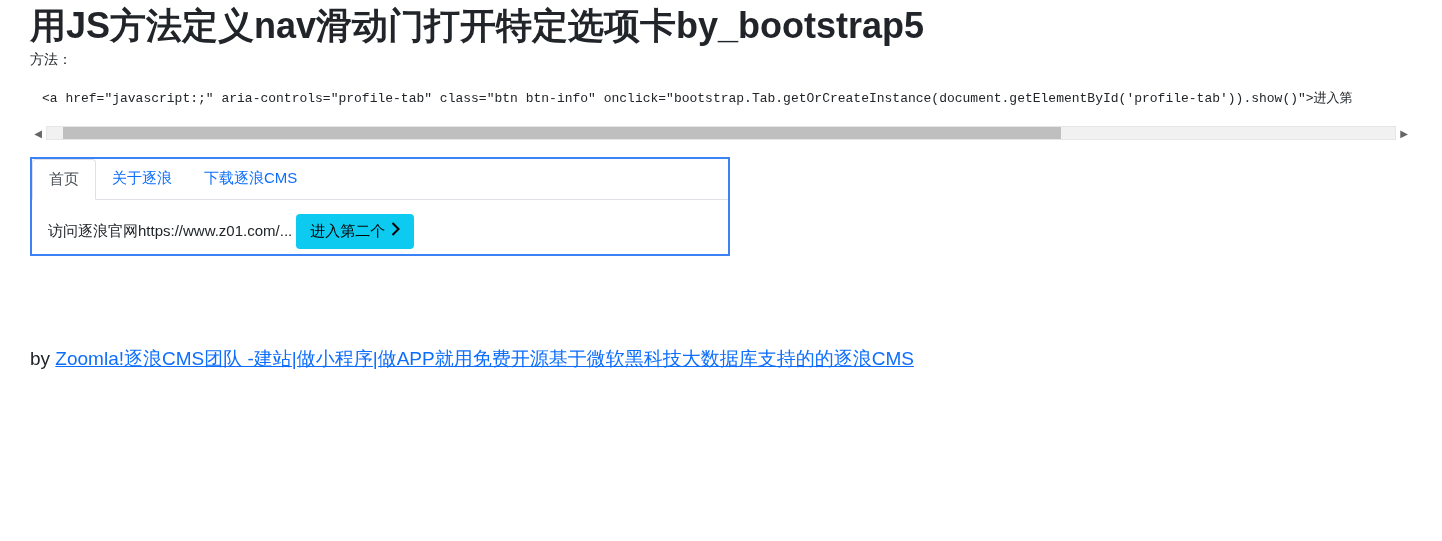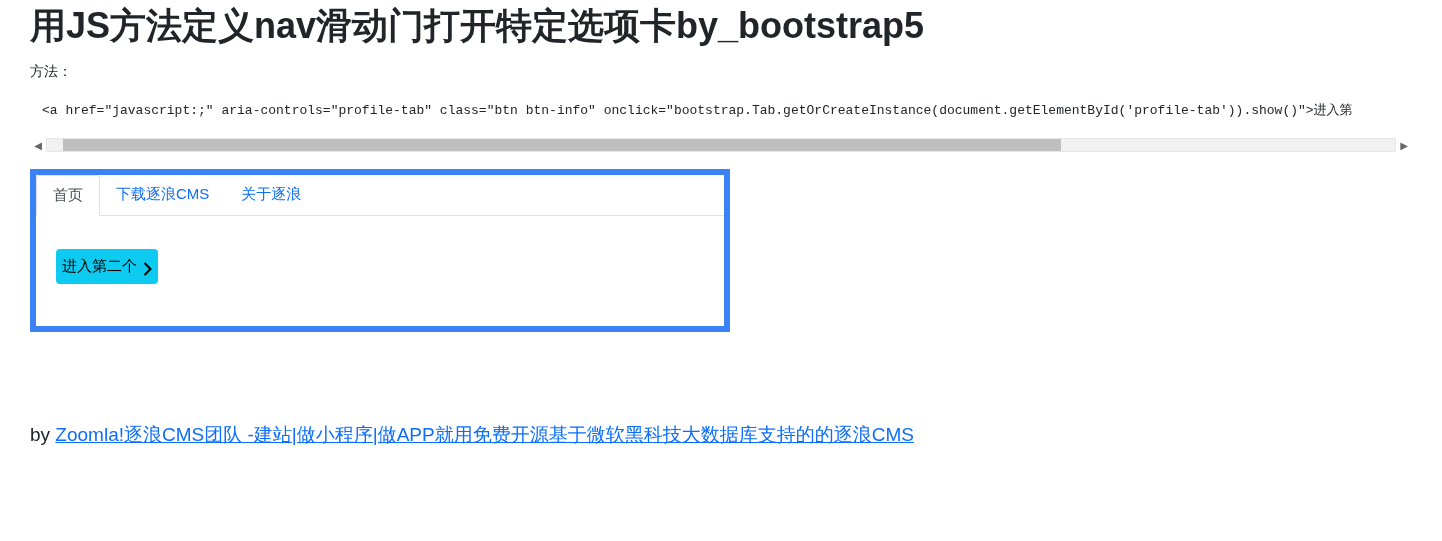--- a/index.html
+++ b/index.html
@@ -11,21 +11,20 @@
       font-family: -apple-system, BlinkMacSystemFont, "Segoe UI", "Microsoft YaHei", sans-serif;
       color: #212529;
       padding: 0 30px;
       background: #fff;
       width: 1442px;
     }
     h1 {
       font-size: 36px;
       font-weight: 600;
       margin-top: 2px;
-      margin-bottom: 12px;
       color: #212529;
     }
     .method-label {
       font-size: 14px;
       margin-bottom: 12px;
     }
     .code-block-wrapper {
       overflow-x: hidden;
       margin-bottom: 10px;
       padding: 8px 12px 0 12px;
@@ -61,23 +60,23 @@
     }
     .hscroll .thumb {
       position: absolute;
       left: 16px;
       top: 0;
       height: 100%;
       width: 74%;
       background: #bfbfbf;
     }
     .demo-box {
-      border: 6px solid #3b82f6;
+      border: 2px solid #3b82f6;
       width: 700px;
-      height: 163px;
+      height: 99px;
       margin-bottom: 90px;
       position: relative;
     }
     .tabs {
       display: flex;
       border-bottom: 1px solid #dee2e6;
       font-size: 15px;
     }
     .tab {
       padding: 10px 16px;
@@ -96,30 +95,29 @@
       padding: 14px 16px;
       display: flex;
       align-items: center;
       font-size: 15px;
     }
     .tab-content-text {
       color: #212529;
     }
     .btn-info {
       display: inline-flex;
-      align-items: flex-end;
+      align-items: flex-start;
       background: #0dcaf0;
       color: #000;
       border: none;
-      padding: 8px 6px;
+      padding: 8px 14px;
       font-size: 15px;
       border-radius: 4px;
       cursor: pointer;
       margin-left: 4px;
-      margin-top: 19px;
     }
     .btn-info .chevron {
       margin-left: 6px;
       display: inline-flex;
     }
     .footer-line {
       font-size: 19px;
       color: #212529;
     }
     .footer-line a {
@@ -154,24 +152,25 @@
     <div class="thumb"></div>
   </div>
   <div class="arrow-right">
       <span class="arrow-glyph">▶</span>
     </div>
 </div>
 
 <div class="demo-box">
   <div class="tabs">
     <div class="tab active">首页</div>
+    <div class="tab">关于逐浪</div>
     <div class="tab">下载逐浪CMS</div>
-    <div class="tab">关于逐浪</div>
   </div>
   <div class="tab-content">
+    <span class="tab-content-text">访问逐浪官网https://www.z01.com/...</span>
     <button class="btn-info">
       <span>进入第二个</span>
       <span class="chevron">
         <svg class="chev" viewBox="0 0 8 14" fill="none" stroke="currentColor" stroke-width="2">
           <path d="M1 1 L7 7 L1 13"></path>
         </svg>
       </span>
     </button>
   </div>
 </div>

